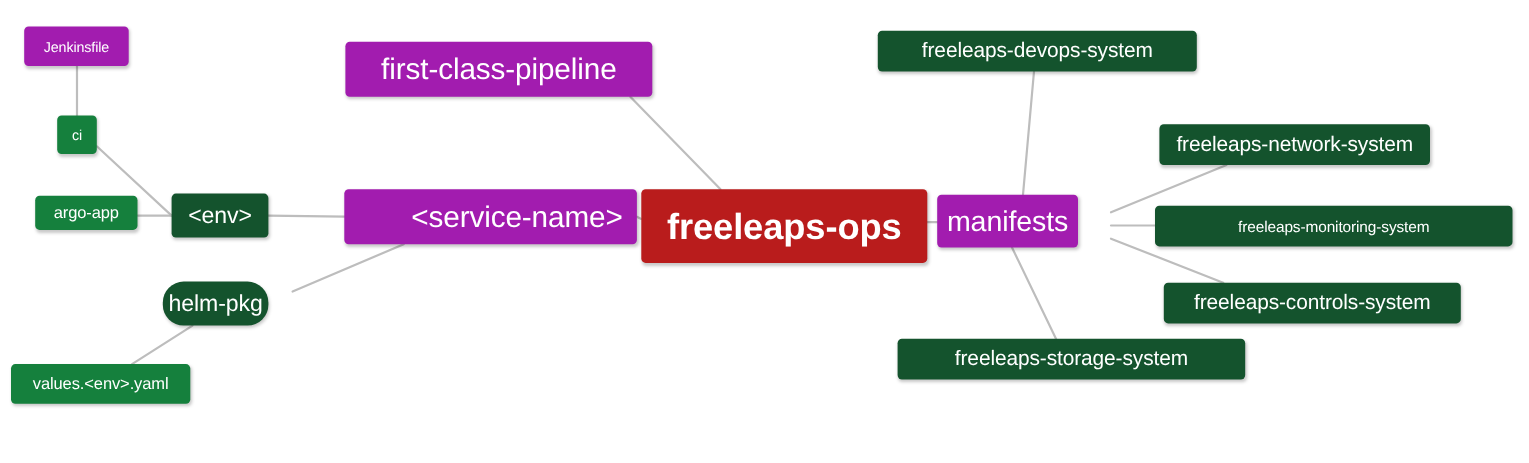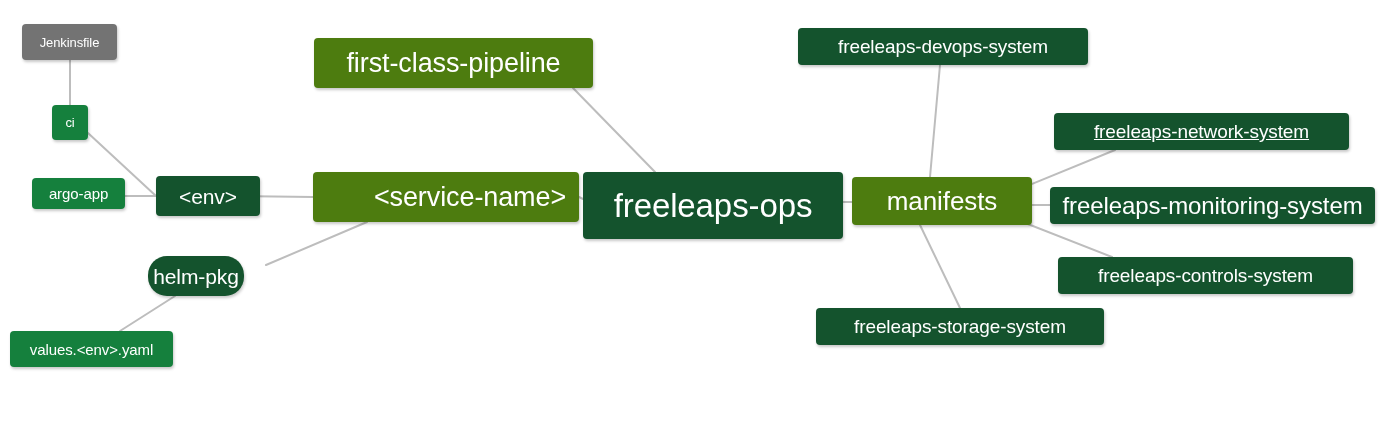--- a/index.html
+++ b/index.html
@@ -11,25 +11,25 @@
     display:flex;align-items:center;justify-content:center;
     color:#ffffff;
     border-radius:4px;
     box-sizing:border-box;
     white-space:nowrap;
     line-height:1;
     box-shadow:1px 2px 3px rgba(0,0,0,0.22);
     letter-spacing:-0.1px;
     z-index:2;
   }
-  .n-orange{background:#737373;}
+  .n-orange{background:#a21caf;}
   .n-red{background:#15803d;}
   .n-green{background:#14532d;}
-  .n-blue{background:#4d7c0f;}
-  .n-dark{background:#14532d;}
+  .n-blue{background:#a21caf;}
+  .n-dark{background:#b91c1c;font-weight:bold;}
 </style>
 </head>
 <body>
 
 <div id="canvas">
   <svg id="edges" width="1390" height="421" viewBox="0 0 1390 421">
       <line x1="70" y1="60" x2="70" y2="105" stroke="#bdbdbd" stroke-width="2" stroke-linecap="round"></line>
       <line x1="88" y1="133" x2="156" y2="196" stroke="#bdbdbd" stroke-width="2" stroke-linecap="round"></line>
       <line x1="125" y1="196" x2="156" y2="196" stroke="#bdbdbd" stroke-width="2" stroke-linecap="round"></line>
       <line x1="244" y1="196" x2="313" y2="197" stroke="#bdbdbd" stroke-width="2" stroke-linecap="round"></line>
@@ -42,25 +42,25 @@
       <line x1="1010" y1="193" x2="1115" y2="150" stroke="#bdbdbd" stroke-width="2" stroke-linecap="round"></line>
       <line x1="1010" y1="205" x2="1050" y2="205" stroke="#bdbdbd" stroke-width="2" stroke-linecap="round"></line>
       <line x1="1010" y1="217" x2="1112" y2="257" stroke="#bdbdbd" stroke-width="2" stroke-linecap="round"></line>
       <line x1="920" y1="225" x2="960" y2="308" stroke="#bdbdbd" stroke-width="2" stroke-linecap="round"></line>
     </svg>
   <div id="node-layer">
       <div class="node n-orange" style="left: 22px; top: 24px; width: 95px; height: 36px; font-size: 13px;">Jenkinsfile</div>
       <div class="node n-red" style="left: 52px; top: 105px; width: 36px; height: 35px; font-size: 13px;">ci</div>
       <div class="node n-red" style="left: 32px; top: 178px; width: 93px; height: 31px; font-size: 15px;">argo-app</div>
       <div class="node n-red" style="left: 10px; top: 331px; width: 163px; height: 36px; font-size: 15px;">values.&lt;env&gt;.yaml</div>
-      <div class="node n-green" style="left: 156px; top: 176px; width: 104px; height: 40px; font-size: 21px;">&lt;env&gt;</div>
+      <div class="node n-green" style="left: 156px; top: 176px; width: 88px; height: 40px; font-size: 21px;">&lt;env&gt;</div>
       <div class="node n-green" style="left: 148px; top: 256px; width: 96px; height: 40px; font-size: 21px; border-radius: 19px;">helm-pkg</div>
       <div class="node n-blue" style="left: 314px; top: 38px; width: 279px; height: 50px; font-size: 27px;">first-class-pipeline</div>
       <div class="node n-blue" style="left: 313px; top: 172px; width: 266px; height: 50px; font-size: 27px; padding-left: 48px;">&lt;service-name&gt;</div>
       <div class="node n-dark" style="left: 583px; top: 172px; width: 260px; height: 67px; font-size: 33px;">freeleaps-ops</div>
-      <div class="node n-blue" style="left: 852px; top: 177px; width: 180px; height: 48px; font-size: 26px;">manifests</div>
+      <div class="node n-blue" style="left: 852px; top: 177px; width: 128px; height: 48px; font-size: 26px;">manifests</div>
       <div class="node n-green" style="left: 798px; top: 28px; width: 290px; height: 37px; font-size: 19px;">freeleaps-devops-system</div>
-      <div class="node n-green" style="left: 1054px; top: 113px; width: 295px; height: 37px; font-size: 19px; text-decoration: underline;">freeleaps-network-system</div>
-      <div class="node n-green" style="left: 1050px; top: 187px; width: 325px; height: 37px; font-size: 24px;">freeleaps-monitoring-system</div>
-      <div class="node n-green" style="left: 1058px; top: 257px; width: 295px; height: 37px; font-size: 19px;">freeleaps-controls-system</div>
-      <div class="node n-green" style="left: 816px; top: 308px; width: 288px; height: 37px; font-size: 19px;">freeleaps-storage-system</div>
+      <div class="node n-green" style="left: 1054px; top: 113px; width: 246px; height: 37px; font-size: 19px;">freeleaps-network-system</div>
+      <div class="node n-green" style="left: 1050px; top: 187px; width: 325px; height: 37px; font-size: 14px;">freeleaps-monitoring-system</div>
+      <div class="node n-green" style="left: 1058px; top: 257px; width: 270px; height: 37px; font-size: 19px;">freeleaps-controls-system</div>
+      <div class="node n-green" style="left: 816px; top: 308px; width: 316px; height: 37px; font-size: 19px;">freeleaps-storage-system</div>
     </div>
 </div>
 
 </body></html>

